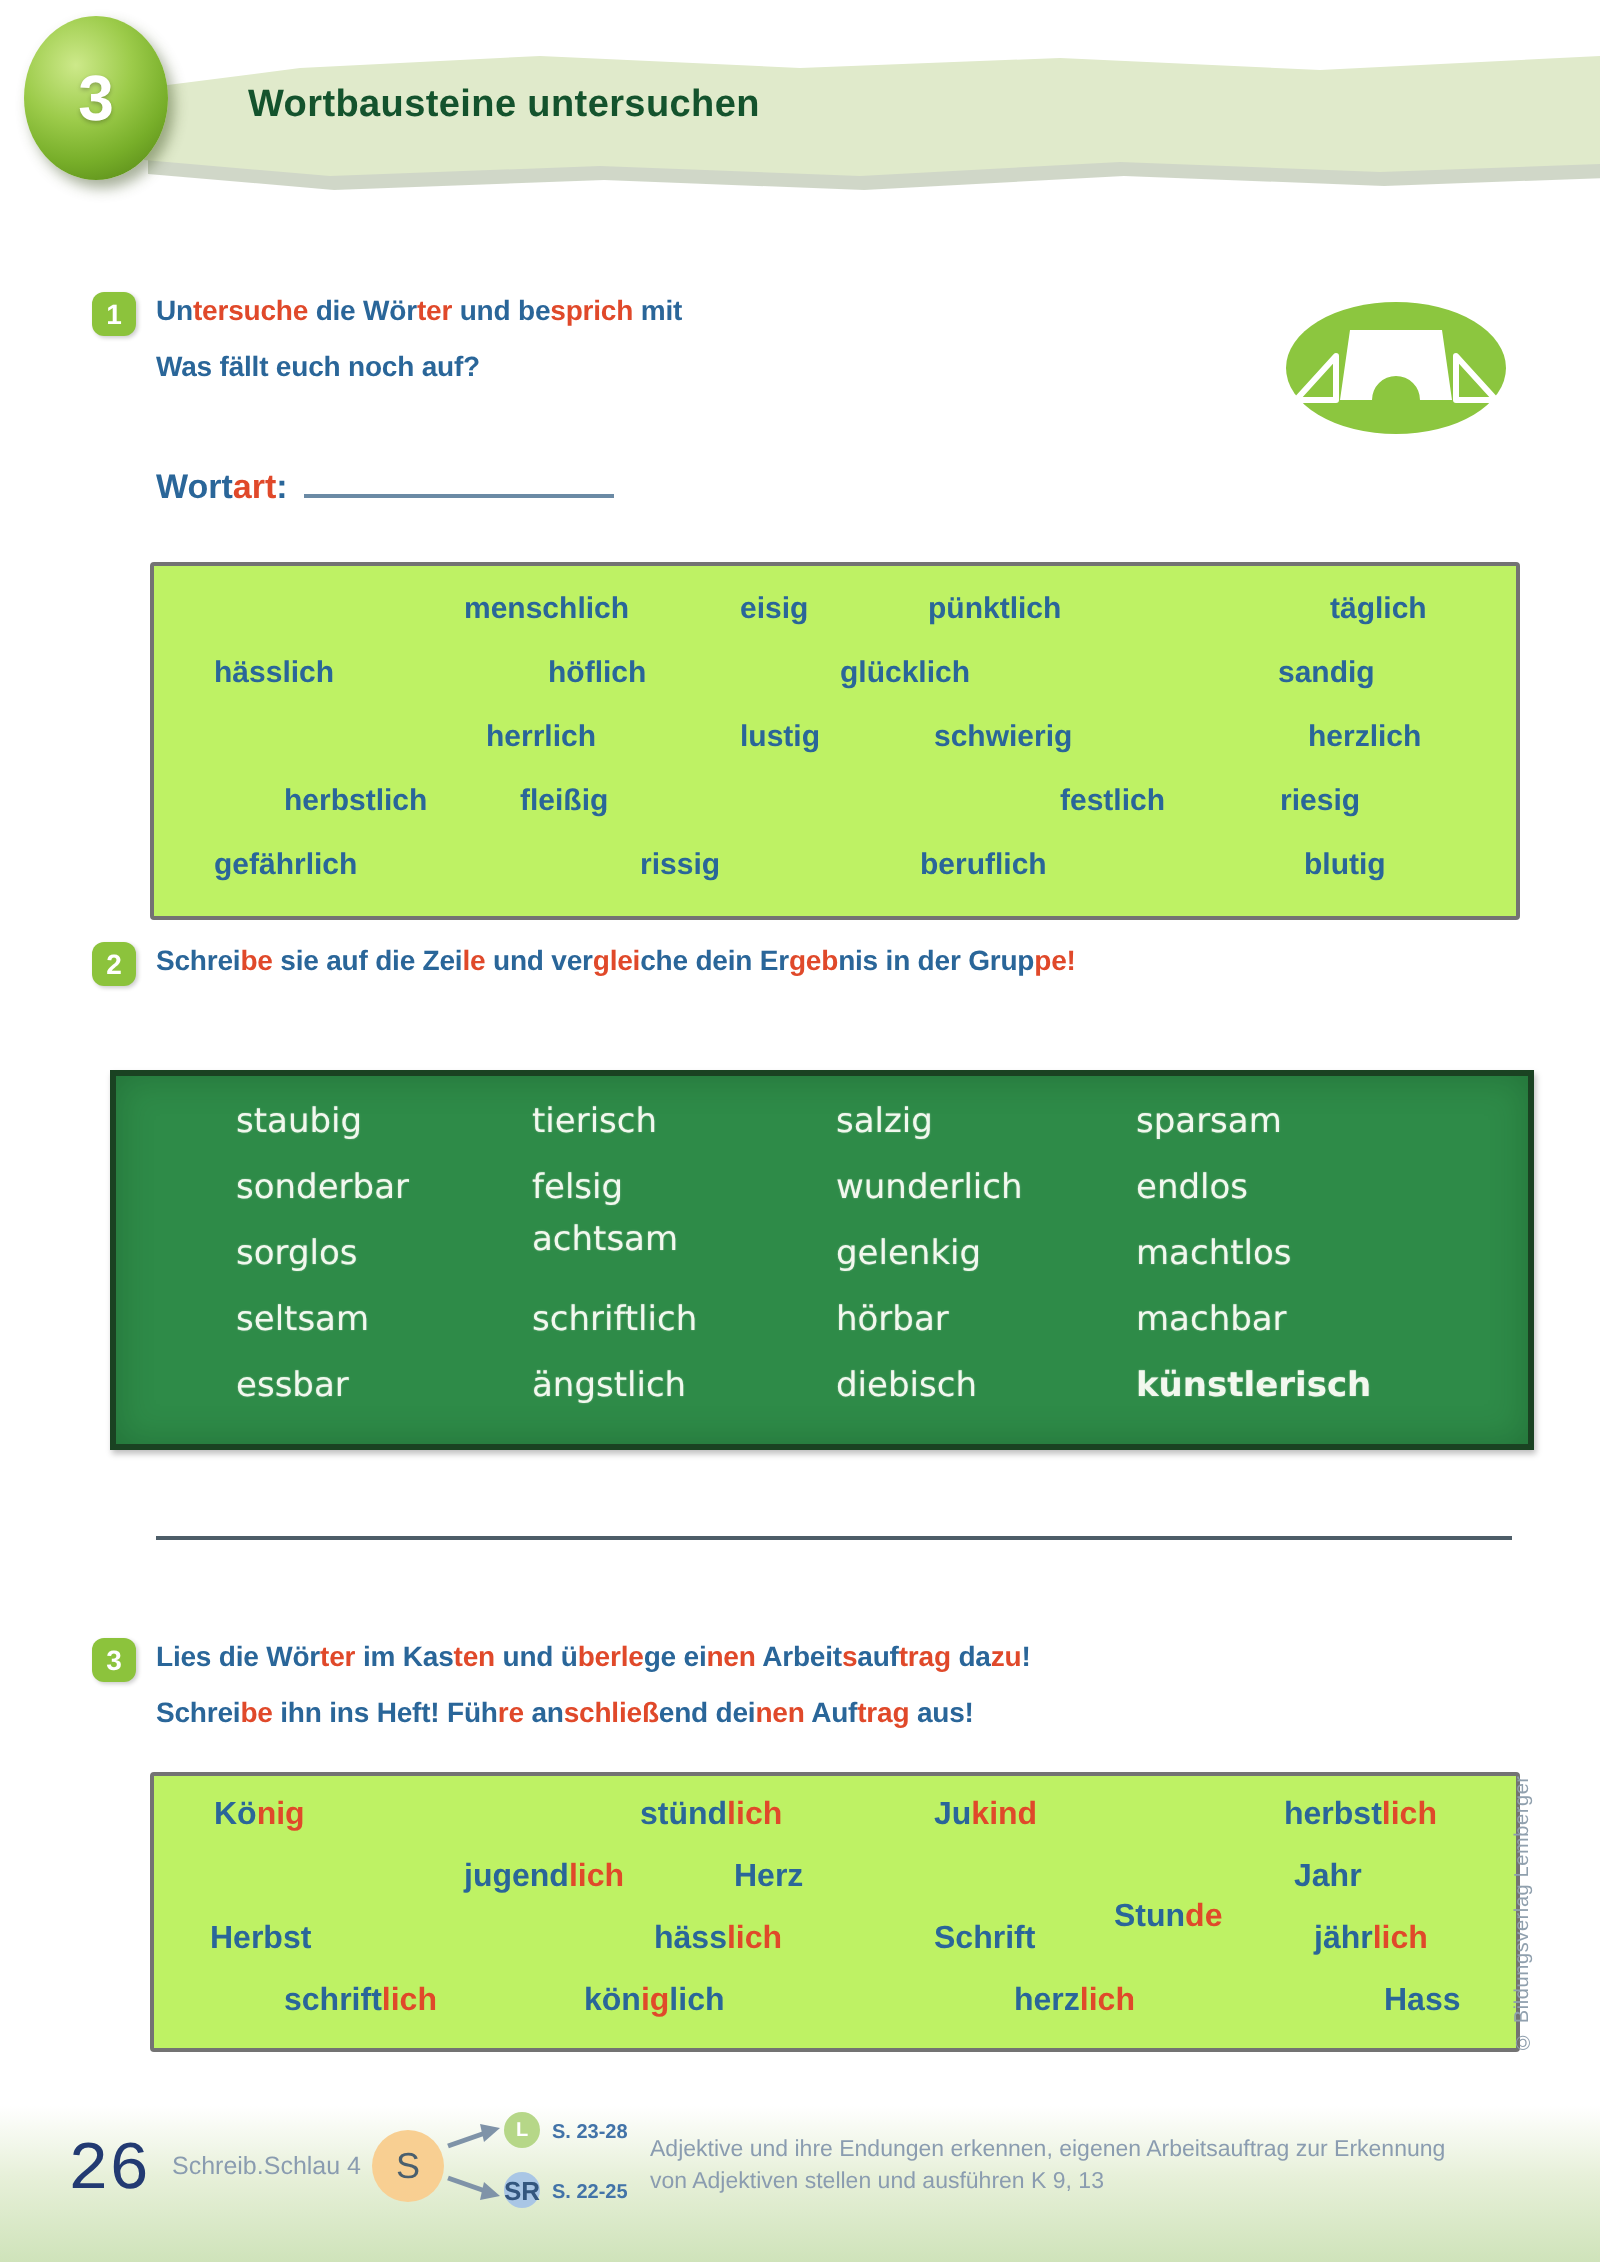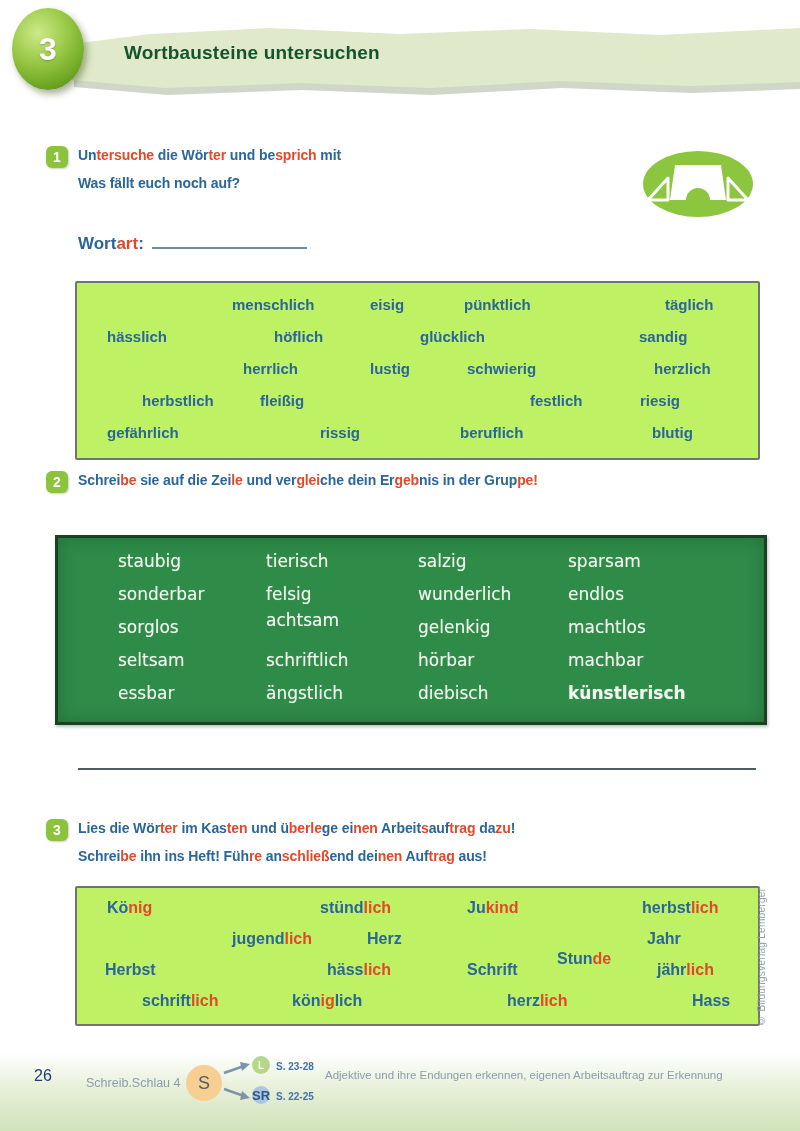--- a/index.html
+++ b/index.html
@@ -34,21 +34,21 @@
   .board{position:absolute;left:55px;top:535px;width:706px;height:184px;background:#2e8b48;
          border:3px solid #1a4222;box-shadow:inset 0 0 18px rgba(0,40,10,.25), 1px 2px 3px rgba(0,0,0,.25);}
   .chalk{position:absolute;color:#f2f8ee;font-size:17px;font-family:"DejaVu Sans",sans-serif;
          white-space:nowrap;text-shadow:0 0 1px rgba(255,255,255,.4);}
 
   .answer-line{position:absolute;left:78px;top:768px;width:678px;border-top:2px solid #4d5d68;}
 
   
   .footer{position:absolute;left:0;bottom:0;width:800px;height:78px;
           background:linear-gradient(to bottom,#ffffff 0%,#e7f0d9 45%,#cfe3ba 100%);}
-  .pagenum{position:absolute;left:34px;top:14px;font-size:16px;color:#223a72;font-weight:500;}
+  .pagenum{position:absolute;left:34px;top:14px;font-size:34px;color:#223a72;font-weight:500;font-family:Liberation Mono, monospace;}
   .series{position:absolute;left:86px;top:23px;font-size:12.5px;color:#8a9cb0;}
   .s-circle{position:absolute;left:186px;top:12px;width:36px;height:36px;border-radius:50%;
             background:#f8cf92;display:flex;align-items:center;justify-content:center;
             color:#4a5f6e;font-size:18px;}
   .mini-circle{position:absolute;width:18px;height:18px;border-radius:50%;
                display:flex;align-items:center;justify-content:center;font-weight:bold;}
   .l-circle{left:252px;top:3px;background:#b6d788;color:#ffffff;font-size:10px;}
   .sr-circle{left:252px;top:33px;background:#a9c6e5;color:#33567e;font-size:13px;}
   .pages-ref{position:absolute;font-size:10px;font-weight:bold;color:#4273a8;}
   .ref1{left:276px;top:8px;}
@@ -179,16 +179,17 @@
       <polygon points="28,9 18,7 20,16" fill="#7f93a8"></polygon>
       <line x1="2" y1="34" x2="22" y2="41" stroke="#7f93a8" stroke-width="2.5"></line>
       <polygon points="28,43 18,45 20,36" fill="#7f93a8"></polygon>
     </svg>
     <div class="mini-circle l-circle">L</div>
     <div class="pages-ref ref1">S. 23-28</div>
     <div class="mini-circle sr-circle">SR</div>
     <div class="pages-ref ref2">S. 22-25</div>
     <div class="foot-desc">
       <div>Adjektive und ihre Endungen erkennen, eigenen Arbeitsauftrag zur Erkennung</div>
+      <div>von Adjektiven stellen und ausführen K 9, 13</div>
     </div>
   </div>
 
 </div>
 
 </body></html>

